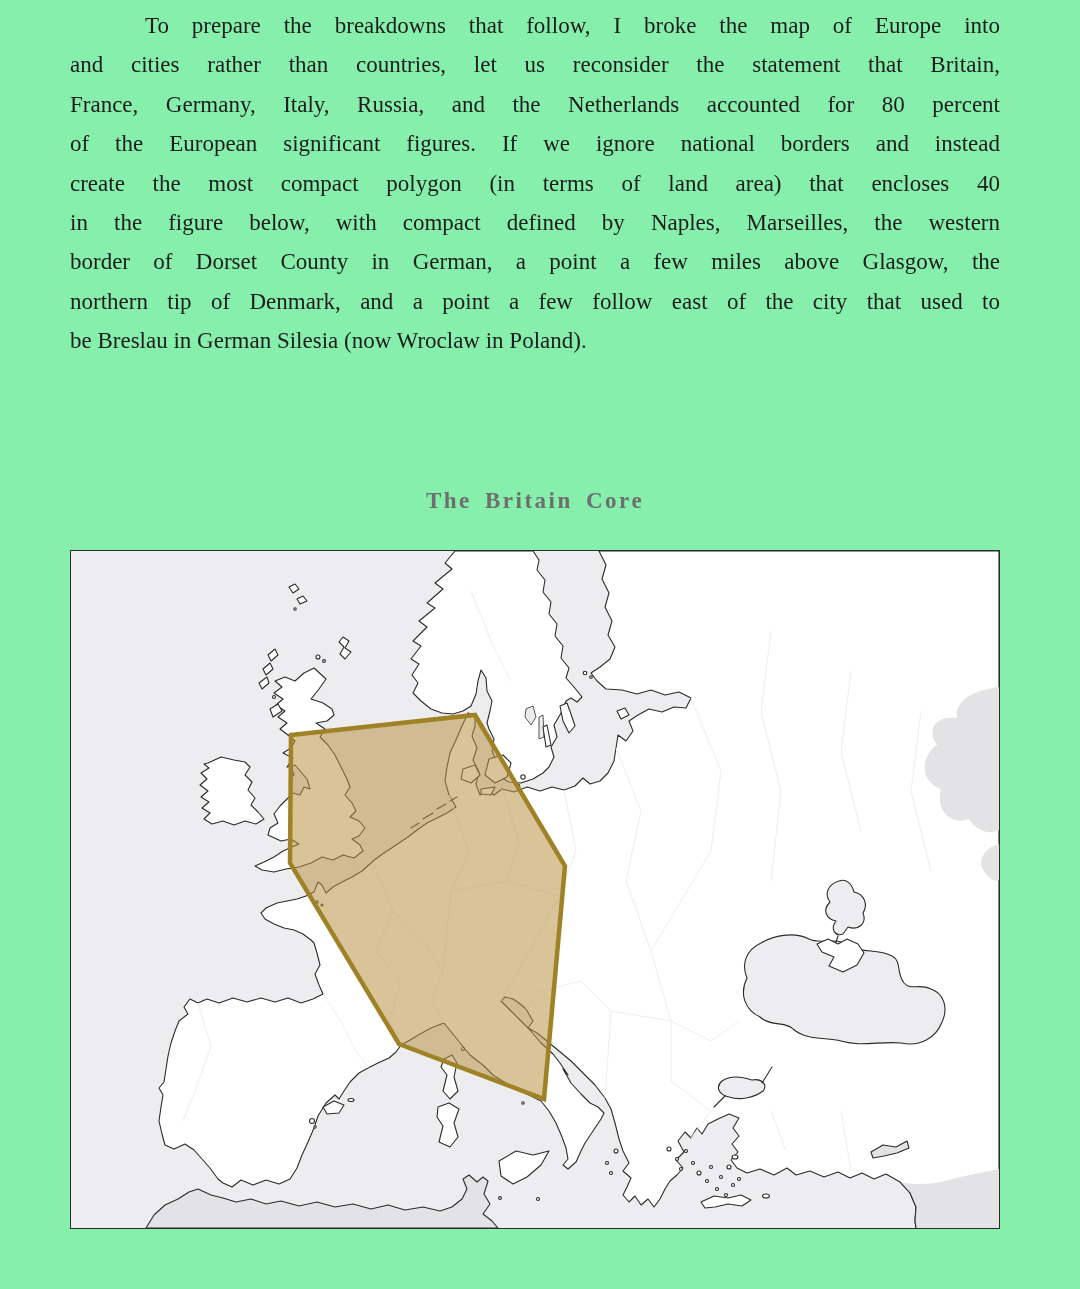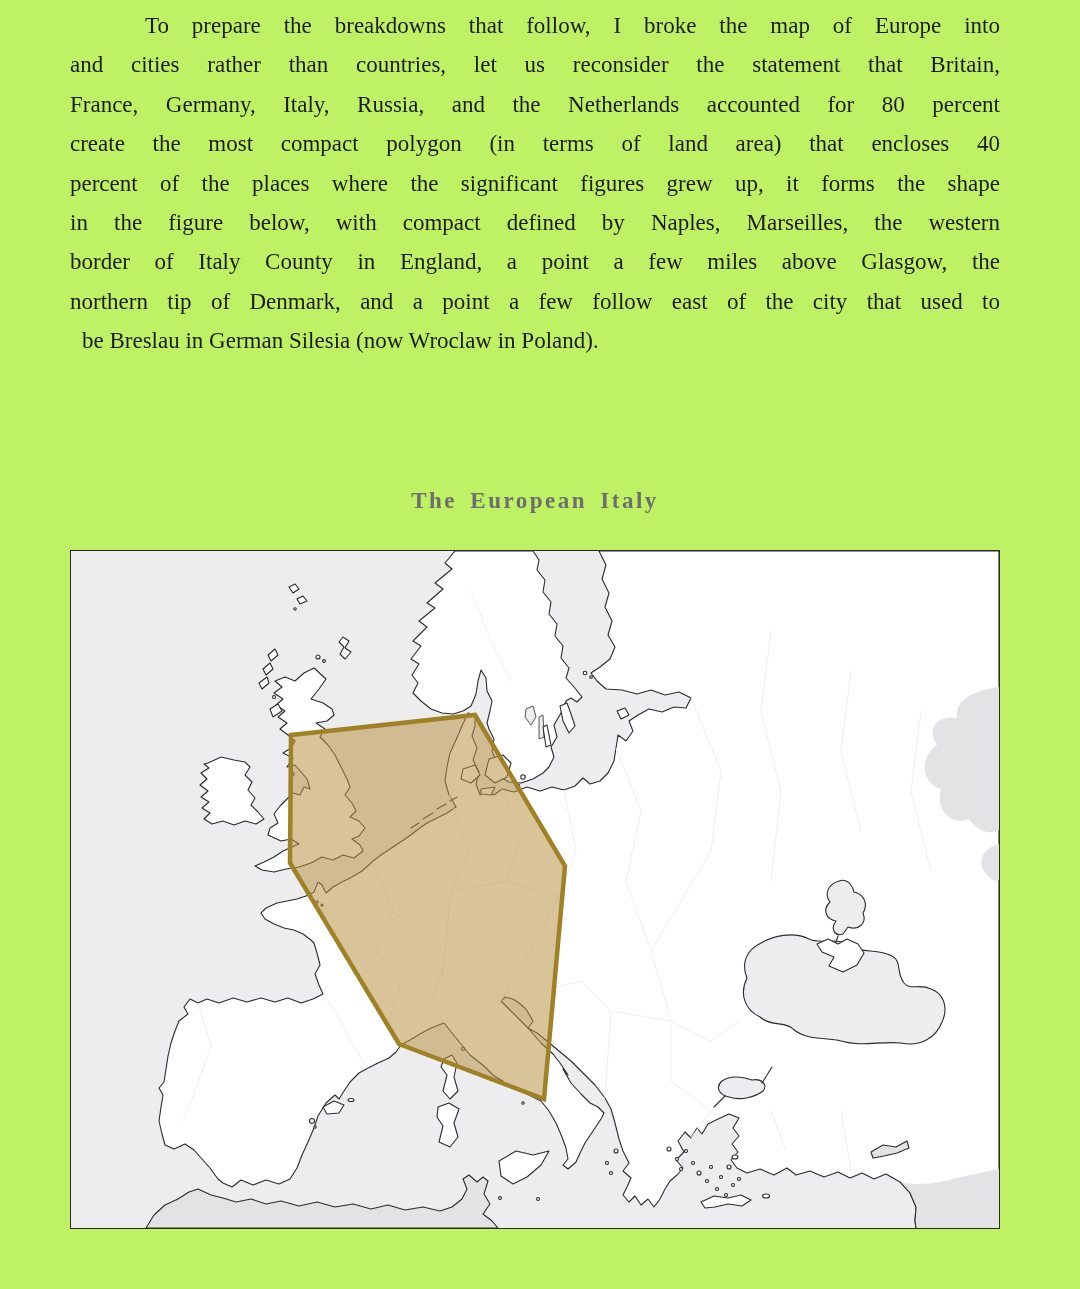--- a/index.html
+++ b/index.html
@@ -1,23 +1,23 @@
 <!DOCTYPE html>
 <html style="--title: #6e6e6e; --sea: #ededef; --land: #ffffff; --distant-land: #e3e3e5; --coast: #2b2b2b; --map-border: #2a2a2c; --inland-border: #eeeef0; --polygon-fill: #ba9245; --polygon-stroke: #9e8225;"><head>
 <meta charset="utf-8">
 <style>
   html,body{margin:0;padding:0;background:#fff;}
-  #page{position:relative;width:1080px;height:1289px;background:#bef264;overflow:hidden;
+  #page{position:relative;width:1080px;height:1289px;background:#86efac;overflow:hidden;
         font-family:"Liberation Serif", serif;}
   
   #para{position:absolute;left:70px;top:6px;width:930px;color:#1d1d1d;
         font-size:23px;line-height:39.4px;}
   .pline{text-align:justify;text-align-last:justify;white-space:normal;}
   .pline.first{text-indent:75px;}
-  .pline.last{text-align-last:left;margin-left:12px;}
+  .pline.last{text-align-last:left;}
   
   #figtitle{position:absolute;left:70px;top:488px;width:930px;text-align:center;
         font-weight:700;font-size:23px;letter-spacing:2.5px;word-spacing:5px;
         color:var(--title,#6e6e6e);}
   
   #mapbox{position:absolute;left:70px;top:550px;width:928px;height:677px;
         border:1.5px solid var(--map-border,#2a2a2c);background:var(--sea,#ededef);}
   #mapbox svg{display:block;}
   .sea{fill:var(--sea,#ededef);}
   .land{fill:var(--land,#ffffff);stroke:var(--coast,#2b2b2b);stroke-width:1.1;
@@ -35,29 +35,29 @@
 </style>
 </head>
 <body>
 
 <div id="page">
 
   <div id="para">
     <div class="pline first">To prepare the breakdowns that follow, I broke the map of Europe into</div>
     <div class="pline">and cities rather than countries, let us reconsider the statement that Britain,</div>
     <div class="pline">France, Germany, Italy, Russia, and the Netherlands accounted for 80 percent</div>
+    <div class="pline">of the European significant figures. If we ignore national borders and instead</div>
     <div class="pline">create the most compact polygon (in terms of land area) that encloses 40</div>
-    <div class="pline">percent of the places where the significant figures grew up, it forms the shape</div>
     <div class="pline">in the figure below, with compact defined by Naples, Marseilles, the western</div>
-    <div class="pline">border of Italy County in England, a point a few miles above Glasgow, the</div>
+    <div class="pline">border of Dorset County in German, a point a few miles above Glasgow, the</div>
     <div class="pline">northern tip of Denmark, and a point a few follow east of the city that used to</div>
     <div class="pline last">be Breslau in German Silesia (now Wroclaw in Poland).</div>
   </div>
 
-  <div id="figtitle">The European Italy</div>
+  <div id="figtitle">The Britain Core</div>
 
   <div id="mapbox">
     <svg width="928" height="677" viewBox="0 0 928 677" xmlns="http://www.w3.org/2000/svg">
 
       <rect class="sea" x="0" y="0" width="928" height="677" fill="#ededef"></rect>
 
       <path class="land" d="M384,0 L374,12 381,18 364,32 372,38 356,52 364,57 348,70 356,76 342,90 350,95 340,108 348,113 341,124 347,132 342,142 350,150 360,158 371,162 382,163 392,160 400,155 405,143 407,130 410,119 415,127 416,140 421,150 419,160 416,172 418,178 423,188 421,200 426,212 424,220 429,226 438,231 450,232 462,228 472,222 478,216 483,206 480,196 486,186 483,174 490,162 495,150 500,147 506,151 511,146 503,136 495,127 498,117 490,107 492,95 484,85 486,73 478,63 480,51 472,41 474,29 466,19 468,9 462,0 Z"></path>
 
       <path class="land" d="M528,0 L535,14 531,28 538,42 534,56 541,70 537,84 544,96 539,108 529,116 520,122 526,130 535,138 551,139 566,143 580,139 594,144 608,141 620,147 615,157 603,156 591,161 578,158 567,164 558,170 562,180 555,190 547,184 545,197 543,210 537,222 529,230 519,233 512,227 504,235 493,239 481,236 469,240 456,236 443,241 431,238 423,244 415,240 409,244 405,233 408,221 402,209 406,197 401,185 404,175 404,164 397,162 391,175 385,189 379,202 376,216 374,230 378,244 385,256 376,262 366,267 356,272 346,279 337,286 328,292 319,298 310,304 302,310 300,312 291,320 281,326 271,331 262,336 255,342 251,334 247,331 243,341 235,345 226,348 216,350 206,352 195,357 190,362 194,368 203,373 213,377 223,379 232,383 240,389 243,392 246,402 249,414 244,423 248,434 252,443 242,448 230,452 217,447 204,451 190,447 176,451 162,447 148,452 136,448 127,452 119,448 113,456 117,463 108,470 104,480 100,492 97,505 95,518 93,531 88,537 92,544 90,556 88,570 91,583 94,594 103,598 114,593 123,599 131,608 139,617 147,628 152,632 161,636 170,629 182,634 195,629 208,633 219,628 226,617 231,604 237,591 243,577 247,565 255,552 264,544 268,548 273,540 279,531 288,522 297,517 307,512 318,507 325,501 330,494 339,489 349,483 360,477 373,472 381,482 390,493 399,504 413,515 422,524 433,531 443,537 452,541 460,545 470,550 478,560 485,572 491,586 495,597 497,608 492,614 497,618 505,611 510,600 514,592 522,580 530,568 533,562 527,556 519,552 510,543 500,532 492,518 497,524 489,512 482,503 470,492 458,478 448,468 438,458 430,450 434,446 442,448 448,452 455,458 462,470 457,477 466,482 476,490 488,500 500,510 512,522 524,534 534,547 540,558 544,572 548,588 552,600 558,612 552,620 560,627 556,636 552,644 558,651 564,645 570,654 577,648 583,656 589,648 594,638 599,630 606,624 612,617 605,609 613,601 607,590 614,581 620,587 626,577 631,583 637,573 647,568 658,563 668,567 662,577 668,585 661,593 667,601 660,609 666,617 676,622 689,618 703,624 716,617 725,624 739,620 753,626 767,621 779,627 791,622 803,628 815,623 829,631 839,642 845,656 844,670 845,677 928,677 928,0 Z"></path>
 

